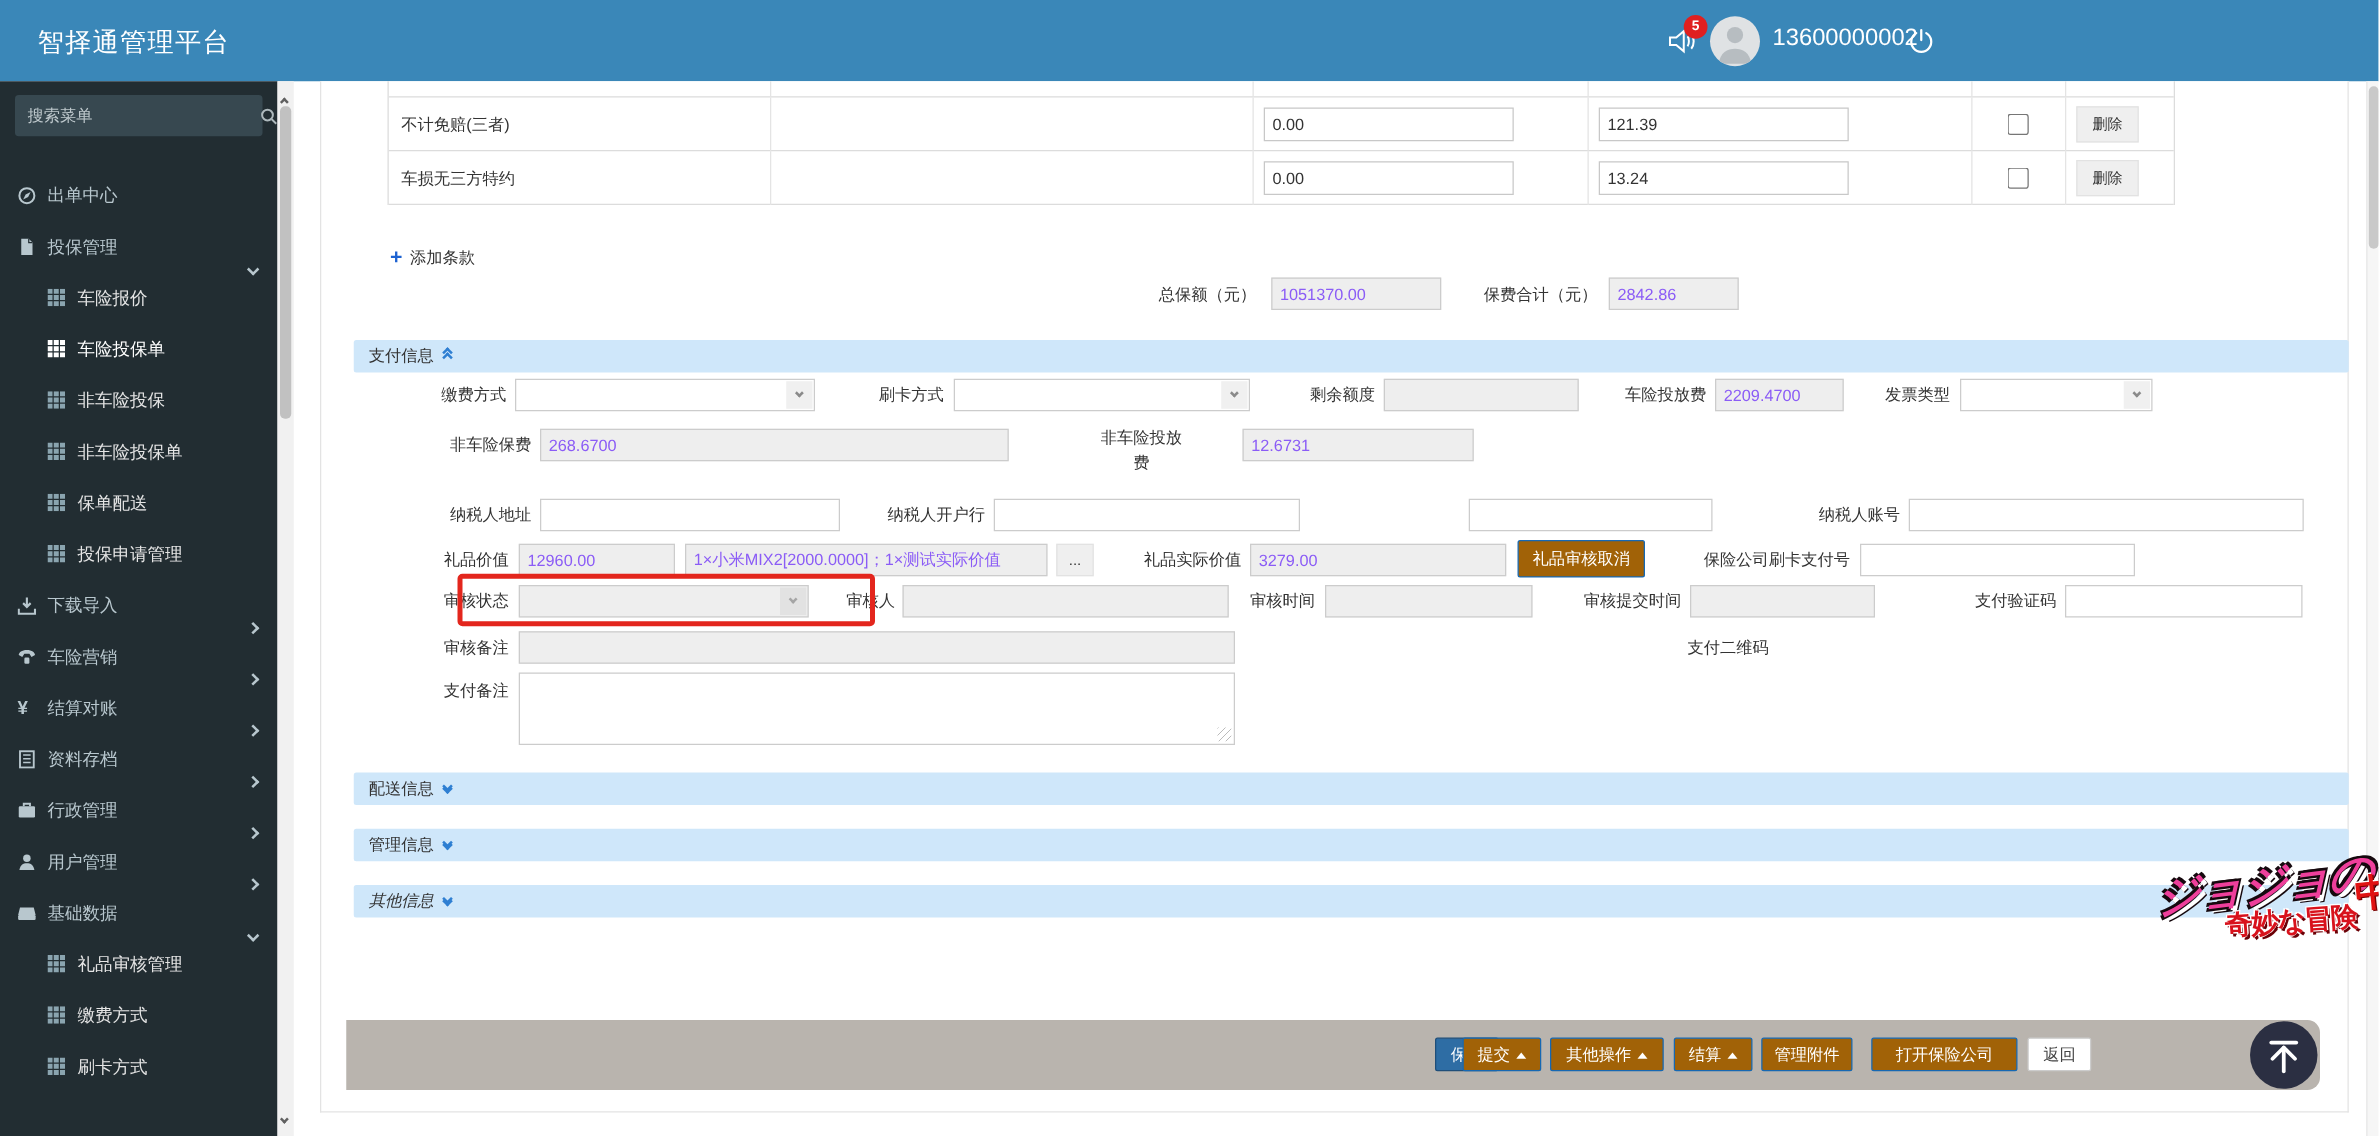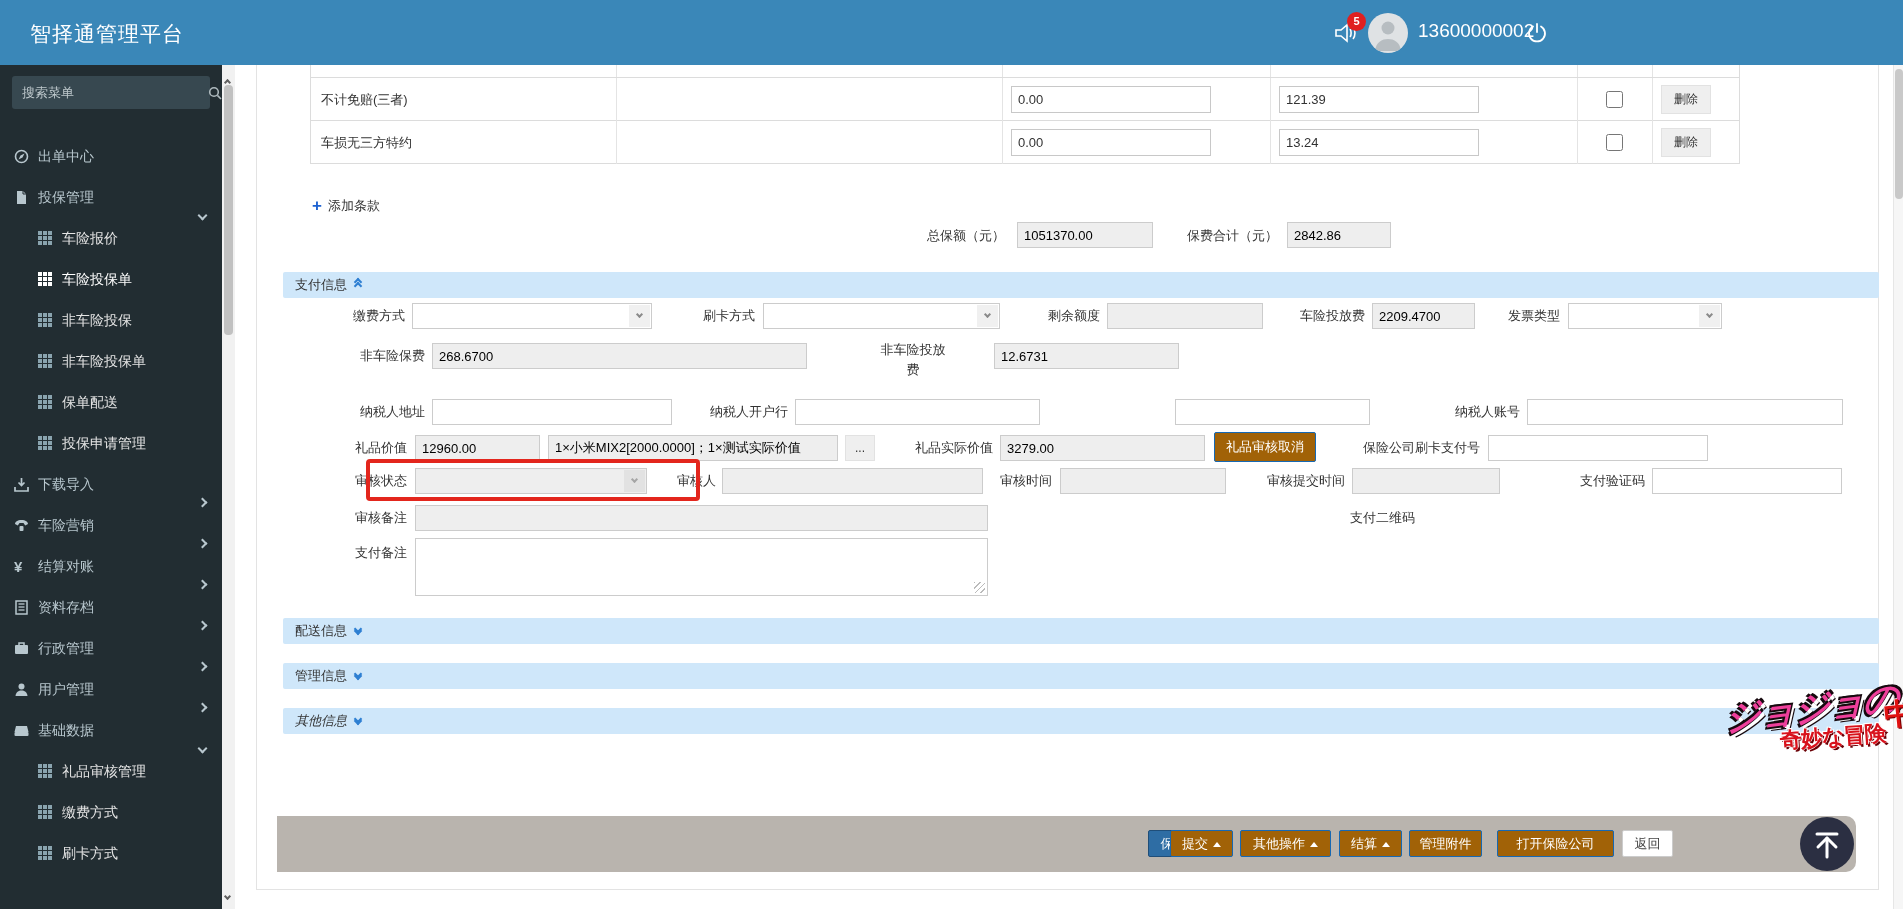--- a/index.html
+++ b/index.html
@@ -59,21 +59,21 @@
   .tchk { position:absolute; left:28px; top:13px; width:17px; height:17px; }
   .tdel { position:absolute; left:8px; top:7px; width:50px; height:29px; background:#efefef; border:1px solid #e2e2e2; font-size:12px; color:#333; font-family:inherit; cursor:pointer; }
 
   
   .addc { position:absolute; left:312px; top:196px; height:22px; font-size:13px; color:#333; cursor:pointer; }
   .addc .plus { color:#1d62d1; font-weight:bold; font-size:17px; margin-right:6px; vertical-align:-1px; }
 
   
   .lbl { position:absolute; height:26px; line-height:26px; font-size:13px; color:#333; text-align:right; white-space:nowrap; }
   .inp { position:absolute; height:26px; border:1px solid #ccc; background:#fff; font-size:13px; padding:0 6px; color:#333; font-family:inherit; }
-  .inp.dis { background:#eee; color:#000000; }
+  .inp.dis { background:#eee; color:#8b5cf6; }
   .fsel { position:absolute; height:26px; border:1px solid #ccc; background:#fff; cursor:pointer; }
   .fsel .arr { position:absolute; right:1px; top:1px; bottom:1px; width:21px; background:#f0f0f0; display:flex; align-items:center; justify-content:center; color:#8a8a8a; }
   .fsel .arr .cv { width:5px; height:5px; margin-top:-3px; }
   .fsel.dis { background:#eee; }
   .fsel.dis .arr { background:#e2e2e2; color:#a5a5a5; }
 
   
   .secbar { position:absolute; left:283px; width:1596px; height:26px; background:#cfe7fa; border-radius:2px; display:flex; align-items:center; cursor:pointer; }
   .secbar .st { font-size:13px; color:#333; margin-left:12px; }
   .dblchev { display:inline-flex; flex-direction:column; margin-left:8px; color:#2e7fd2; }

